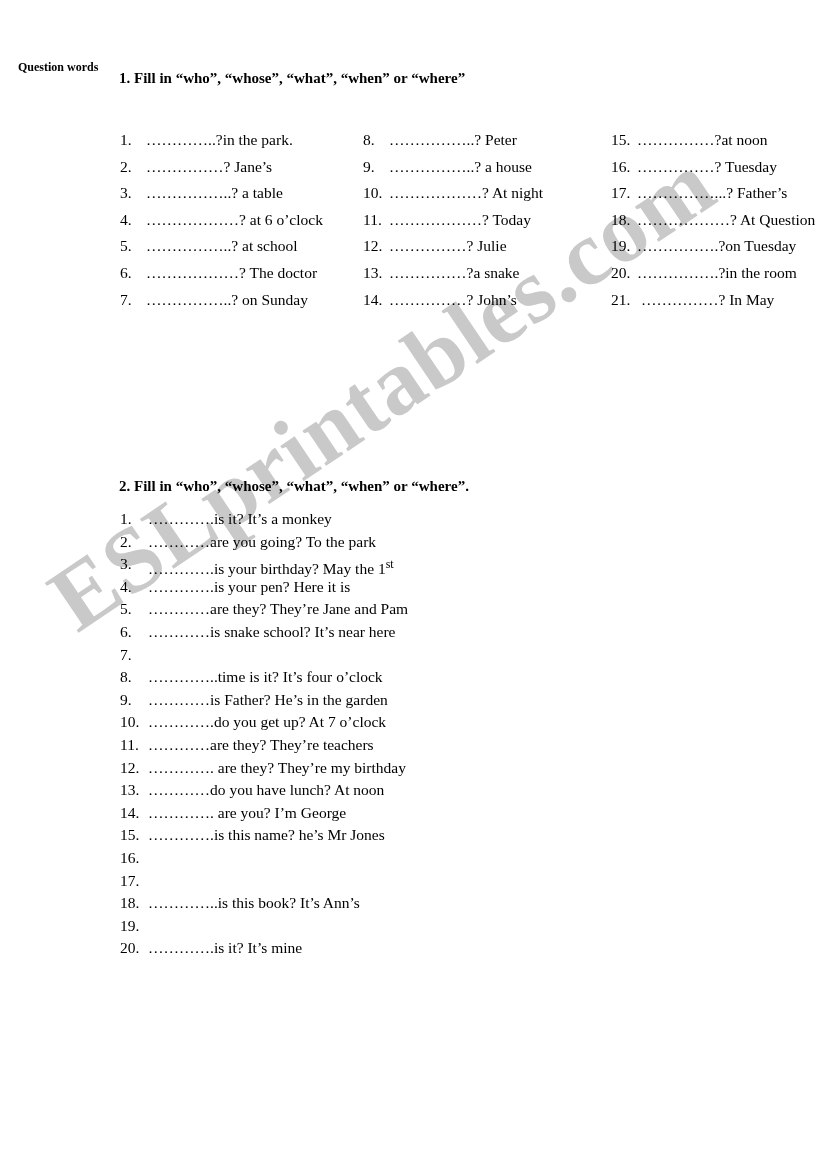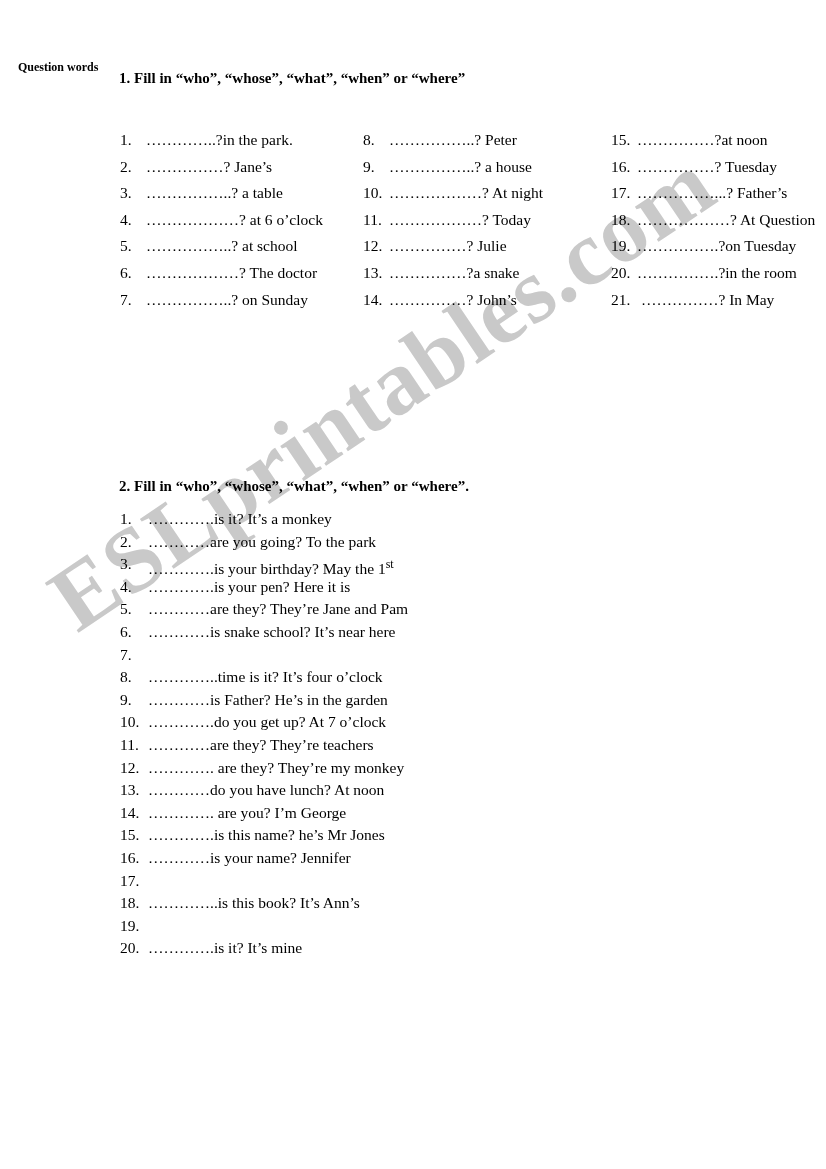--- a/index.html
+++ b/index.html
@@ -244,25 +244,25 @@
         <div class="l-item"><span class="l-num">2.</span><span class="l-body"><span>…………are you going? To the park</span></span></div>
         <div class="l-item"><span class="l-num">3.</span><span class="l-body"><span>………….is your birthday? May the 1</span><span class="sup">st</span></span></div>
         <div class="l-item"><span class="l-num">4.</span><span class="l-body"><span>………….is your pen? Here it is</span></span></div>
         <div class="l-item"><span class="l-num">5.</span><span class="l-body"><span>…………are they? They’re Jane and Pam</span></span></div>
         <div class="l-item"><span class="l-num">6.</span><span class="l-body"><span>…………is snake school? It’s near here</span></span></div>
         <div class="l-item"><span class="l-num">7.</span></div>
         <div class="l-item"><span class="l-num">8.</span><span class="l-body"><span>…………..time is it? It’s four o’clock</span></span></div>
         <div class="l-item"><span class="l-num">9.</span><span class="l-body"><span>…………is Father? He’s in the garden</span></span></div>
         <div class="l-item"><span class="l-num">10.</span><span class="l-body"><span>………….do you get up? At 7 o’clock</span></span></div>
         <div class="l-item"><span class="l-num">11.</span><span class="l-body"><span>…………are they? They’re teachers</span></span></div>
-        <div class="l-item"><span class="l-num">12.</span><span class="l-body"><span>…………. are they? They’re my monkey</span></span></div>
+        <div class="l-item"><span class="l-num">12.</span><span class="l-body"><span>…………. are they? They’re my birthday</span></span></div>
         <div class="l-item"><span class="l-num">13.</span><span class="l-body"><span>…………do you have lunch? At noon</span></span></div>
         <div class="l-item"><span class="l-num">14.</span><span class="l-body"><span>…………. are you? I’m George</span></span></div>
         <div class="l-item"><span class="l-num">15.</span><span class="l-body"><span>………….is this name? he’s Mr Jones</span></span></div>
-        <div class="l-item"><span class="l-num">16.</span><span class="l-body"><span>…………is your name? Jennifer</span></span></div>
+        <div class="l-item"><span class="l-num">16.</span></div>
         <div class="l-item"><span class="l-num">17.</span></div>
         <div class="l-item"><span class="l-num">18.</span><span class="l-body"><span>…………..is this book? It’s Ann’s</span></span></div>
         <div class="l-item"><span class="l-num">19.</span></div>
         <div class="l-item"><span class="l-num">20.</span><span class="l-body"><span>………….is it? It’s mine</span></span></div>
       </div>
 
   </div>
 </div>
 
 </body></html>

